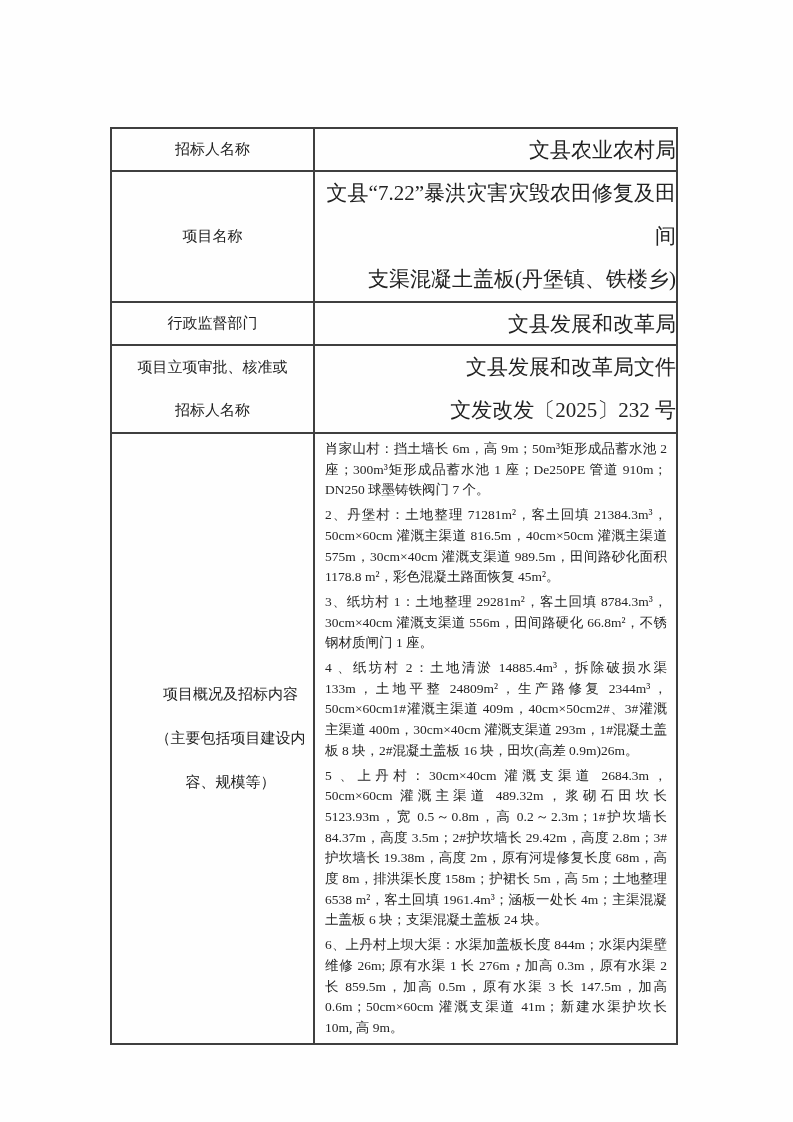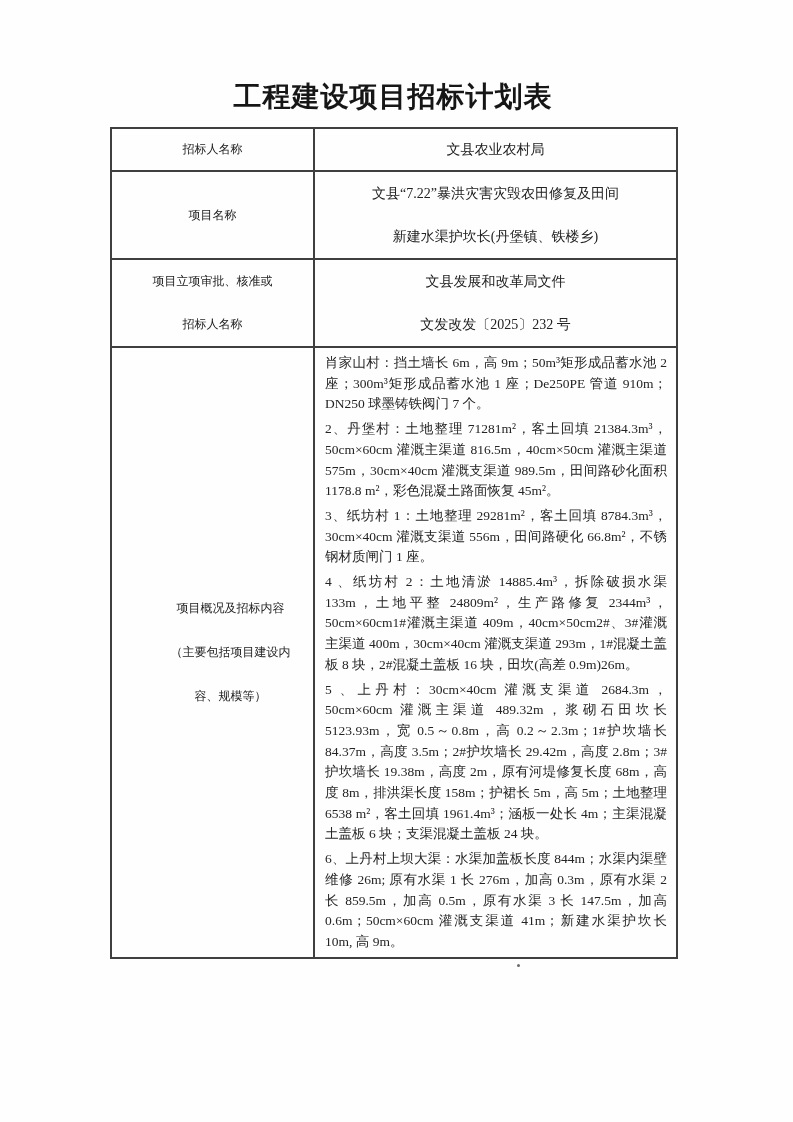--- a/index.html
+++ b/index.html
@@ -43,27 +43,27 @@
   }
   td {
     border: 2px solid #3f3f3f;
     padding: 0;
     vertical-align: middle;
     overflow: hidden;
   }
   td.label-cell {
     width: 201px;
     text-align: center;
-    font-size: 12px;
+    font-size: 15px;
     color: #222;
   }
   td.value-cell {
     width: 361px;
-    text-align: center;
-    font-size: 14px;
+    text-align: right;
+    font-size: 21px;
     color: #222;
   }
   tr.r1 td { height: 41px; }
   tr.r2 td { height: 81px; margin-top: 16px; }
   tr.r3 td { height: 41px; }
   tr.r4 td { height: 82px; }
   tr.r5 td { height: 560px; }
   tr.r6 td { height: 45px; }
   .mline .line { line-height: 43px; }
   .mline3 .line { line-height: 44px; margin-left: 36px; }
@@ -87,37 +87,40 @@
     height: 3px;
     border-radius: 50%;
     background: #6a6a6a;
   }
 </style>
 </head>
 <body>
 
 <div class="sheet">
 
-  <h1 class="doc-title">工程建设项目招标计划表</h1>
 
   <table class="plan-table">
     <tbody>
       <tr class="r1">
         <td class="label-cell">招标人名称</td>
         <td class="value-cell">文县农业农村局</td>
       </tr>
 
       <tr class="r2">
         <td class="label-cell">项目名称</td>
         <td class="value-cell mline">
           <div class="line">文县“7.22”暴洪灾害灾毁农田修复及田间</div>
-          <div class="line">新建水渠护坎长(丹堡镇、铁楼乡)</div>
+          <div class="line">支渠混凝土盖板(丹堡镇、铁楼乡)</div>
         </td>
       </tr>
 
+      <tr class="r3">
+        <td class="label-cell">行政监督部门</td>
+        <td class="value-cell">文县发展和改革局</td>
+      </tr>
 
       <tr class="r4">
         <td class="label-cell mline">
           <div class="line">项目立项审批、核准或</div>
           <div class="line">招标人名称</div>
         </td>
         <td class="value-cell mline">
           <div class="line">文县发展和改革局文件</div>
           <div class="line">文发改发〔2025〕232 号</div>
         </td>

